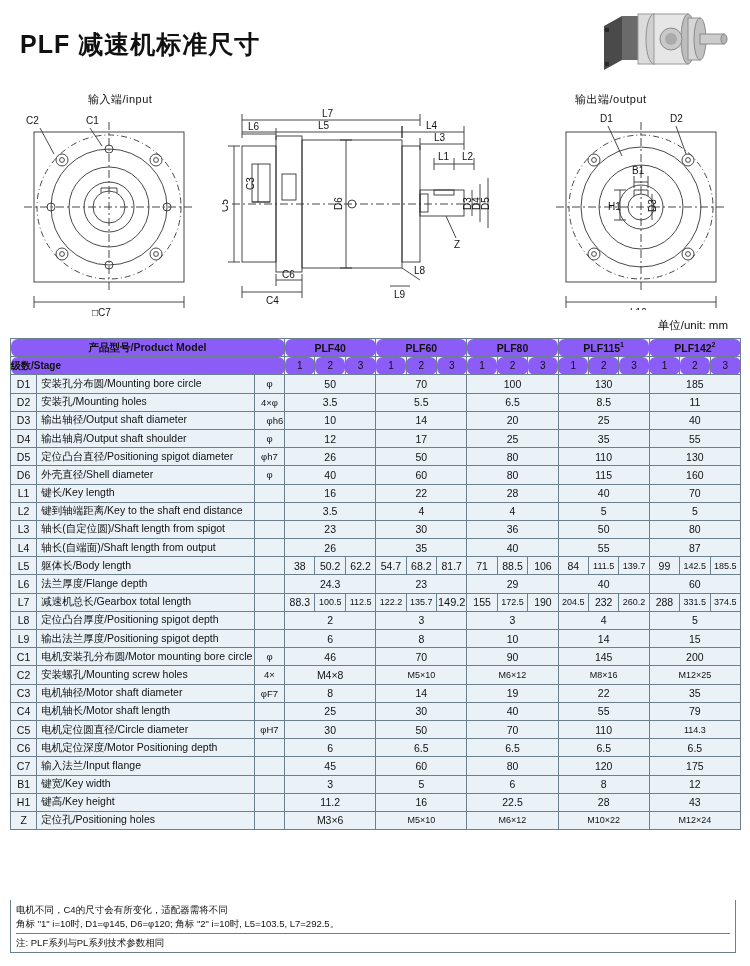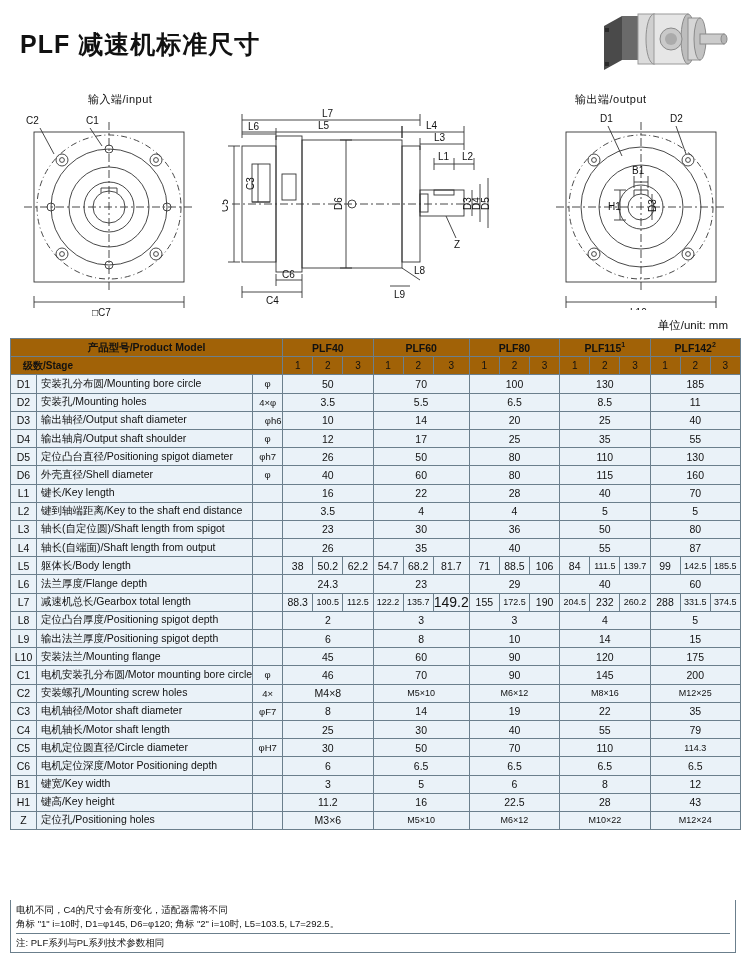--- a/index.html
+++ b/index.html
@@ -42,21 +42,21 @@
     text-align:center;
     height:17.2px;
     padding:0;
     font-weight:normal;
     color:#111;
   }
   td.label{
     text-align:left;padding-left:4px;font-size:10.5px;white-space:nowrap;
   }
   td.sym{width:22px;font-size:10.5px;}
-  thead td{font-weight:bold;background:#a16207;}
+  thead td{font-weight:bold;background:#8b5cf6;border-radius:7px;}
   .hdr-model{font-weight:bold;}
   .stage-row td{font-size:10px;}
   .notes{
     position:absolute;left:10px;top:900px;width:726px;
     font-size:9.5px;line-height:1.45;color:#111;
   }
   .notes .nbox{border:1px solid #6b7f8c;border-top:none;padding:3px 5px;background:#ffffff;}
   .notes .last{border-top:1px solid #6b7f8c;padding-top:2px;margin-top:2px;}
   sup{font-size:7px;}
 </style>
@@ -289,21 +289,21 @@
     <thead>
       <tr>
         <td colspan="3" class="hdr-model">产品型号/Product Model</td>
         <td colspan="3" class="hdr-model">PLF40</td>
         <td colspan="3" class="hdr-model">PLF60</td>
         <td colspan="3" class="hdr-model">PLF80</td>
         <td colspan="3" class="hdr-model">PLF115<sup>1</sup></td>
         <td colspan="3" class="hdr-model">PLF142<sup>2</sup></td>
       </tr>
       <tr class="stage-row">
-        <td colspan="3" class="hdr-model" style="text-align:left;padding-left:12px;">级数/Stage</td>
+        <td colspan="3" class="hdr-model" style="text-align:left;padding-left:0;">级数/Stage</td>
       <td style="font-weight: normal;">1</td>
           <td style="font-weight: normal;">2</td>
           <td style="font-weight: normal;">3</td>
           <td style="font-weight: normal;">1</td>
           <td style="font-weight: normal;">2</td>
           <td style="font-weight: normal;">3</td>
           <td style="font-weight: normal;">1</td>
           <td style="font-weight: normal;">2</td>
           <td style="font-weight: normal;">3</td>
           <td style="font-weight: normal;">1</td>
@@ -447,21 +447,21 @@
         </tr>
         <tr>
           <td class="sym">L7</td>
           <td class="label">减速机总长/Gearbox total length</td>
           <td style="font-size: 9.5px;"></td>
           <td>88.3</td>
           <td style="font-size: 9px;">100.5</td>
           <td style="font-size: 9px;">112.5</td>
           <td style="font-size: 9px;">122.2</td>
           <td style="font-size: 9px;">135.7</td>
-          <td style="font-size: 14px;">149.2</td>
+          <td style="font-size: 11px;">149.2</td>
           <td>155</td>
           <td style="font-size: 9px;">172.5</td>
           <td>190</td>
           <td style="font-size: 9px;">204.5</td>
           <td>232</td>
           <td style="font-size: 9px;">260.2</td>
           <td>288</td>
           <td style="font-size: 9px;">331.5</td>
           <td style="font-size: 9px;">374.5</td>
         </tr>
@@ -479,30 +479,20 @@
           <td class="sym">L9</td>
           <td class="label">输出法兰厚度/Positioning spigot depth</td>
           <td style="font-size: 9.5px;"></td>
           <td colspan="3">6</td>
           <td colspan="3">8</td>
           <td colspan="3">10</td>
           <td colspan="3">14</td>
           <td colspan="3">15</td>
         </tr>
         <tr>
-          <td class="sym">L10</td>
-          <td class="label">安装法兰/Mounting flange</td>
-          <td style="font-size: 9.5px;"></td>
-          <td colspan="3">45</td>
-          <td colspan="3">60</td>
-          <td colspan="3">90</td>
-          <td colspan="3">120</td>
-          <td colspan="3">175</td>
-        </tr>
-        <tr>
           <td class="sym">C1</td>
           <td class="label">电机安装孔分布圆/Motor mounting bore circle</td>
           <td style="font-size: 9.5px;">φ</td>
           <td colspan="3">46</td>
           <td colspan="3">70</td>
           <td colspan="3">90</td>
           <td colspan="3">145</td>
           <td colspan="3">200</td>
         </tr>
         <tr>
@@ -549,20 +539,30 @@
           <td class="sym">C6</td>
           <td class="label">电机定位深度/Motor Positioning depth</td>
           <td style="font-size: 9.5px;"></td>
           <td colspan="3">6</td>
           <td colspan="3">6.5</td>
           <td colspan="3">6.5</td>
           <td colspan="3">6.5</td>
           <td colspan="3">6.5</td>
         </tr>
         <tr>
+          <td class="sym">C7</td>
+          <td class="label">输入法兰/Input flange</td>
+          <td style="font-size: 9.5px;"></td>
+          <td colspan="3">45</td>
+          <td colspan="3">60</td>
+          <td colspan="3">80</td>
+          <td colspan="3">120</td>
+          <td colspan="3">175</td>
+        </tr>
+        <tr>
           <td class="sym">B1</td>
           <td class="label">键宽/Key width</td>
           <td style="font-size: 9.5px;"></td>
           <td colspan="3">3</td>
           <td colspan="3">5</td>
           <td colspan="3">6</td>
           <td colspan="3">8</td>
           <td colspan="3">12</td>
         </tr>
         <tr>

